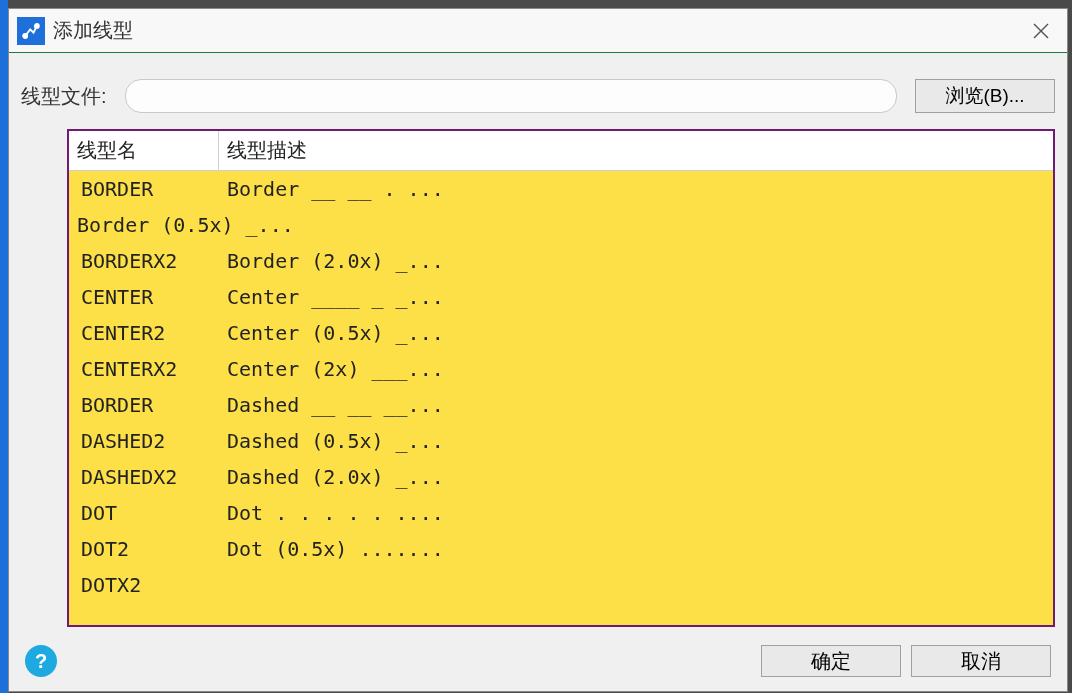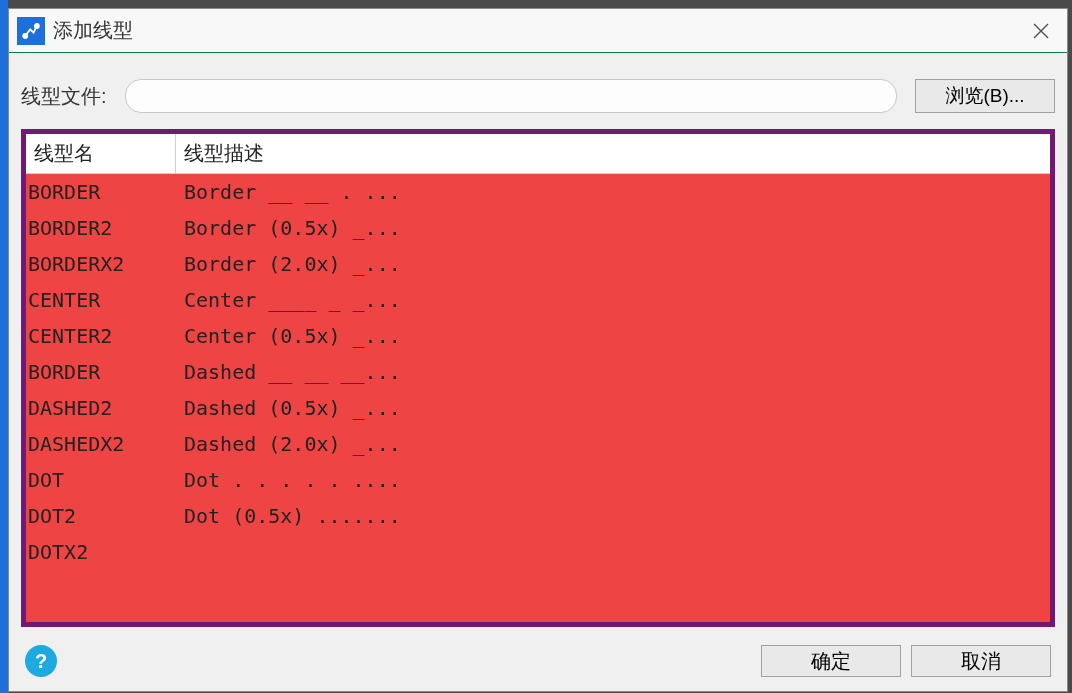--- a/index.html
+++ b/index.html
@@ -79,26 +79,27 @@
     width: 140px; height: 34px;
     border: 1px solid #a0a0a0;
     background: #e9e9e9;
     font-size: 19px;
     font-family: inherit;
     cursor: pointer;
   }
 
   .list-wrap {
     flex: 1;
-    border: 5px solid #701a75;
-    background: #ef4444;
+    border: 2px solid #701a75;
+    background: #fde047;
     position: relative;
     display: flex;
     flex-direction: column;
     overflow: hidden;
+    margin-left: 46px;
   }
   .list-header {
     display: flex;
     border-bottom: 1px solid #d0d0d0;
     font-size: 20px;
     color: #222;
     background: #fff;
   }
   .list-header .col-name {
     width: 150px;
@@ -117,21 +118,21 @@
     color: #222;
   }
   .list-row {
     display: flex;
     padding: 4px 0;
     line-height: 28px;
     cursor: default;
   }
   .list-row .c-name {
     width: 150px;
-    padding: 0 8px 0 2px;
+    padding: 0 8px 0 12px;
     white-space: nowrap;
   }
   .list-row .c-desc {
     flex: 1;
     padding: 0 8px;
     white-space: nowrap;
     overflow: hidden;
     text-overflow: ellipsis;
   }
 
@@ -214,34 +215,37 @@
       <div class="list-header">
         <div class="col-name">线型名</div>
         <div class="col-desc">线型描述</div>
       </div>
       <div class="list-body" id="list-body">
           <div class="list-row">
             <div class="c-name">BORDER</div>
             <div class="c-desc">Border __ __ . ...</div>
           </div>
           <div class="list-row">
-            <div class="c-name">BORDER2</div>
             <div class="c-desc">Border (0.5x) _...</div>
           </div>
           <div class="list-row">
             <div class="c-name">BORDERX2</div>
             <div class="c-desc">Border (2.0x) _...</div>
           </div>
           <div class="list-row">
             <div class="c-name">CENTER</div>
             <div class="c-desc">Center ____ _ _...</div>
           </div>
           <div class="list-row">
             <div class="c-name">CENTER2</div>
             <div class="c-desc">Center (0.5x) _...</div>
+          </div>
+          <div class="list-row">
+            <div class="c-name">CENTERX2</div>
+            <div class="c-desc">Center (2x) ___...</div>
           </div>
           <div class="list-row">
             <div class="c-name">BORDER</div>
             <div class="c-desc">Dashed __ __ __...</div>
           </div>
           <div class="list-row">
             <div class="c-name">DASHED2</div>
             <div class="c-desc">Dashed (0.5x) _...</div>
           </div>
           <div class="list-row">

